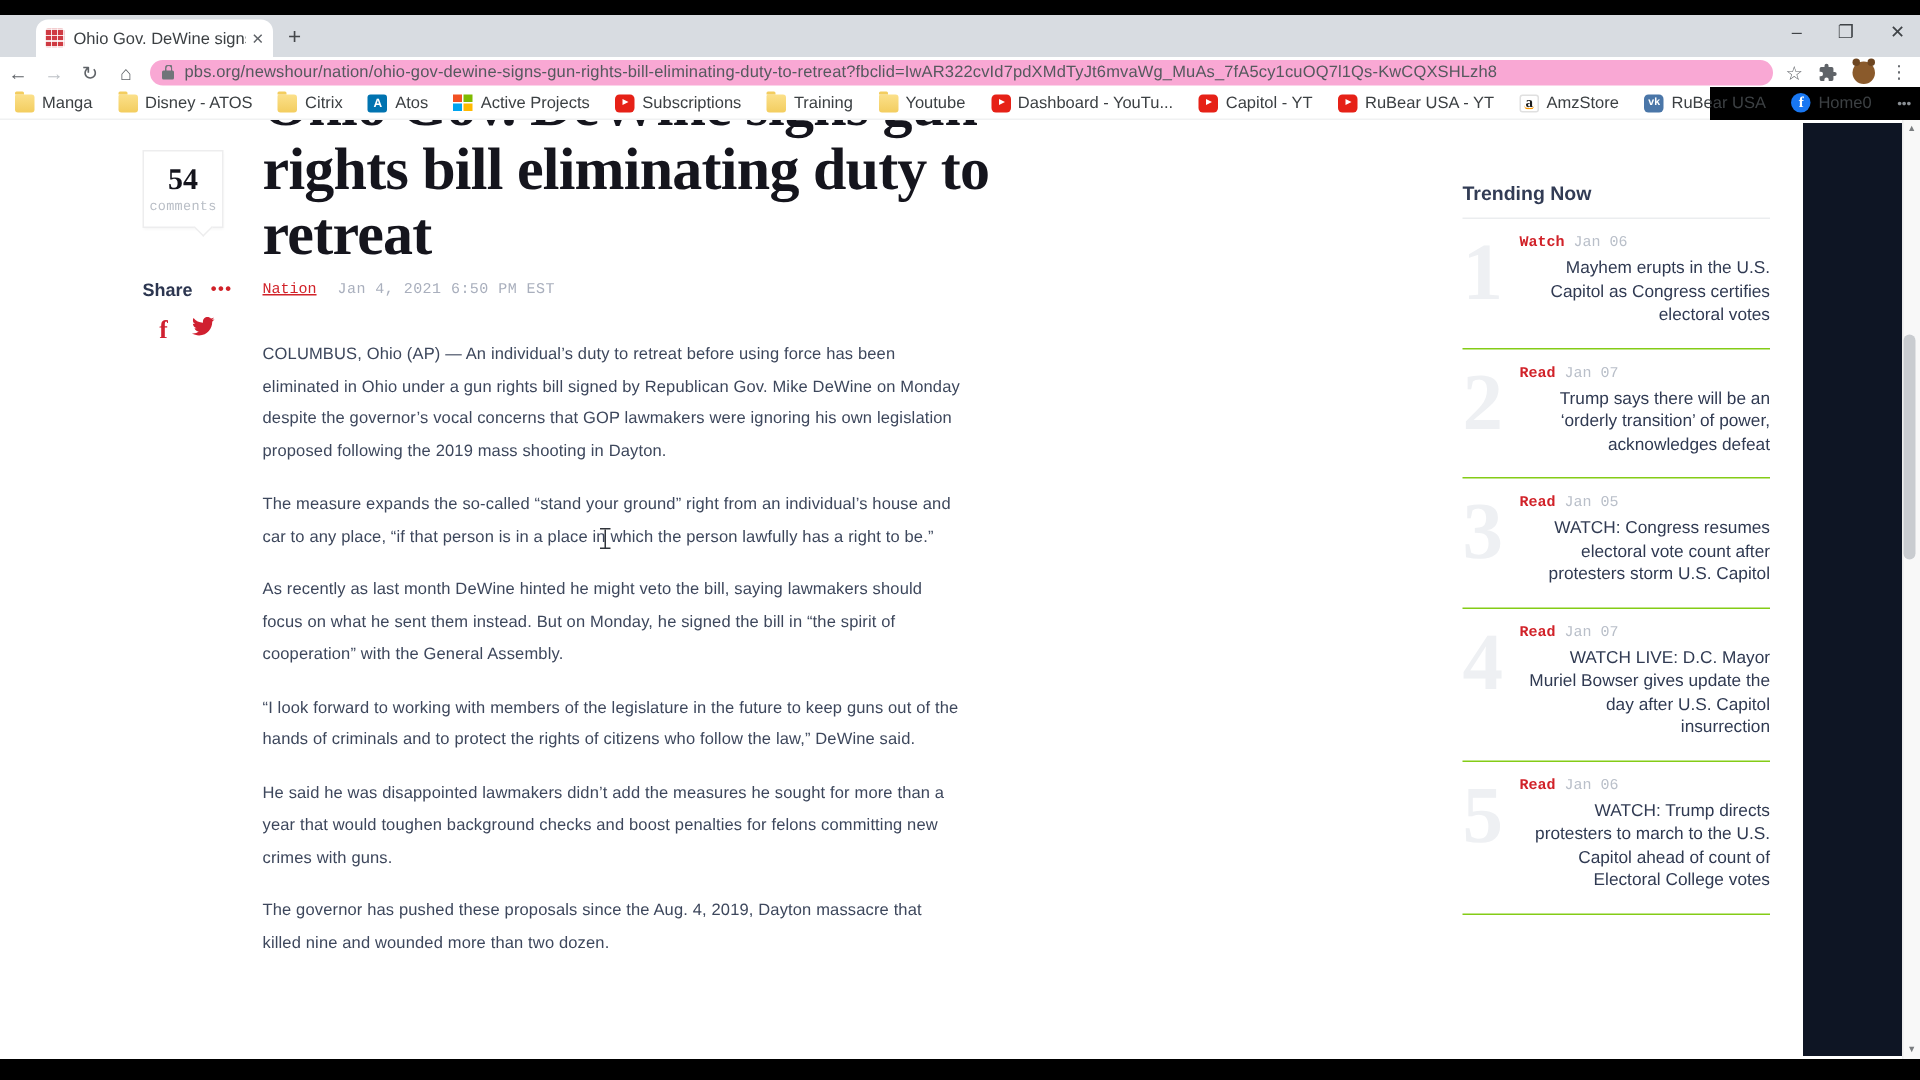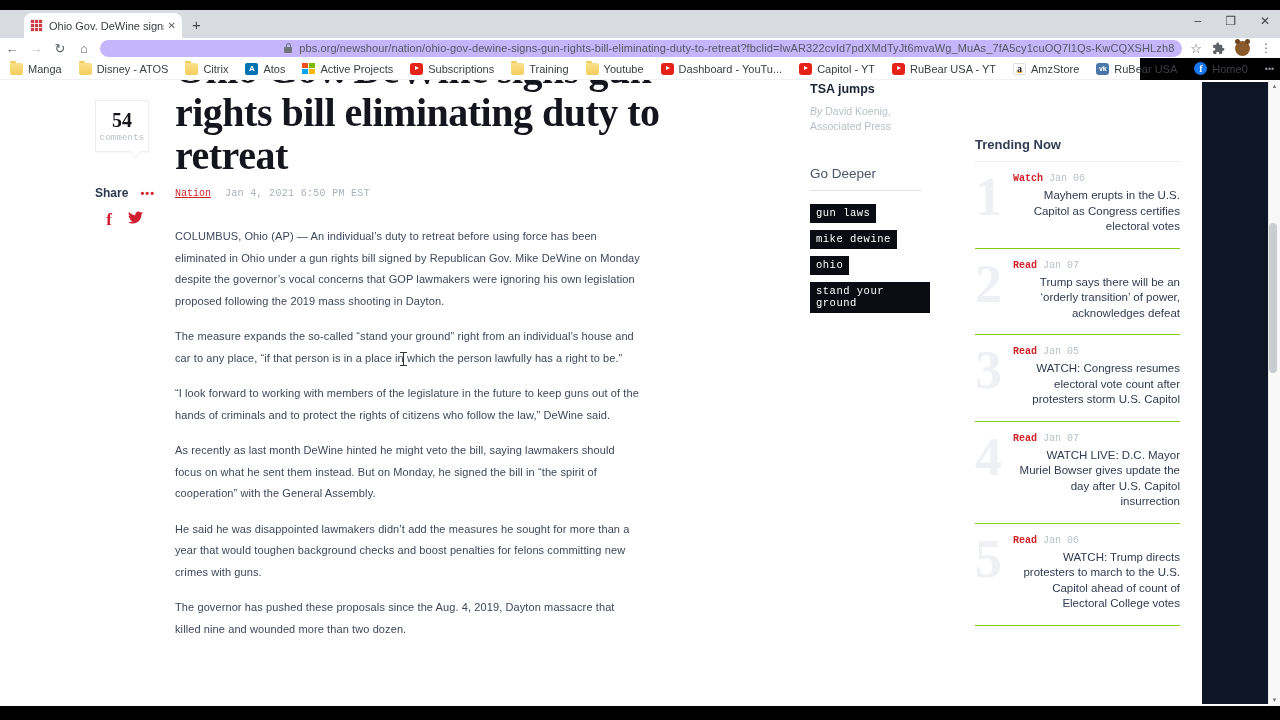--- a/index.html
+++ b/index.html
@@ -22,22 +22,22 @@
   .tab-close{font-size:10px;color:#5f6368;margin-left:4px;flex:0 0 auto;}
   .newtab{position:absolute;left:192px;top:6px;font-size:15px;color:#44474a;line-height:18px;}
   .winctl{position:absolute;right:10px;top:4px;display:flex;gap:24px;color:#3f4347;font-size:12px;}
   .winctl span{cursor:default;}
 
   
   .toolbar{position:absolute;left:0;top:38px;width:1280px;height:20px;background:#fff;
            display:flex;align-items:center;}
   .navico{color:#5f6368;font-size:13px;width:24px;text-align:center;}
   .navico.dis{color:#bdc1c6;}
-  .omnibox{height:17px;flex:1 1 auto;margin:0 8px 0 4px;border-radius:9px;background:#c4b5fd;
-           display:flex;align-items:center;padding:0 8px;justify-content:flex-end;}
+  .omnibox{height:17px;flex:1 1 auto;margin:0 8px 0 4px;border-radius:9px;background:#f9a8d4;
+           display:flex;align-items:center;padding:0 8px;}
   .lockwrap{width:8px;height:10px;position:relative;margin-right:7px;}
   .lock-body{position:absolute;left:0;top:4px;width:8px;height:6px;background:#717579;border-radius:1px;}
   .lock-arc{position:absolute;left:1.5px;top:0;width:5px;height:5px;border:1.3px solid #717579;
             border-bottom:none;border-radius:4px 4px 0 0;box-sizing:border-box;}
   .url{font-size:11px;color:#55595e;white-space:nowrap;overflow:hidden;letter-spacing:.1px;}
   .tb-right{display:flex;align-items:center;gap:10px;margin-right:8px;}
   .star{color:#5f6368;font-size:13px;}
   .avatar{width:15px;height:15px;border-radius:50%;background:#8a5a2b;position:relative;}
   .avatar::before,.avatar::after{content:"";position:absolute;top:-2px;width:5px;height:5px;
        border-radius:50%;background:#6d4520;}
@@ -106,21 +106,21 @@
   .midcol{position:absolute;left:810px;top:0;width:120px;}
   .teaser{font-size:12.5px;font-weight:bold;color:#1b2335;margin-top:2px;}
   .byline{margin-top:8px;font-size:10.5px;line-height:15px;color:#b9bec9;}
   .byline em{font-style:italic;margin-right:3px;}
   .godeeper{margin-top:32px;font-size:13.5px;color:#4a5468;padding-bottom:9px;border-bottom:1px solid #e3e5e8;width:112px;}
   .tags{margin-top:13px;}
   .tag{display:table;margin-bottom:7px;background:#0b0b13;color:#fff;
        font-family:"Liberation Mono",monospace;font-size:10.5px;letter-spacing:.5px;padding:3px 6px 4px;}
 
   
-  .trend{position:absolute;left:975px;top:57px;width:205px;}
+  .trend{position:absolute;left:975px;top:41px;width:205px;}
   .t-head{font-size:13px;font-weight:bold;color:#323c55;padding-bottom:9px;border-bottom:1px solid #ebedef;}
   .t-item{position:relative;padding:11px 0 13px 38px;border-bottom:1px solid #84cc16;box-sizing:border-box;}
   .t-num{position:absolute;left:0;top:8px;font:bold 54px/1 "Liberation Serif",serif;color:#eef0f3;}
   .t-label{font-family:"Liberation Mono",monospace;font-size:10px;}
   .t-label .act{color:#d12229;font-weight:bold;margin-right:6px;}
   .t-label .dte{color:#b9bfc9;}
   .t-title{margin-top:4px;font-size:11.5px;line-height:15.5px;font-weight:normal;color:#303a52;text-align:right;}
 
   
   .ad{position:absolute;left:1202px;top:2px;width:66px;height:622px;background:#0e1524;}
@@ -258,37 +258,26 @@
 
   <h1 class="headline" style="margin:0;">Ohio Gov. DeWine signs gun
 rights bill eliminating duty to
 retreat</h1>
   <div class="meta">
     <span class="sec">Nation</span><span class="dt">Jan 4, 2021 6:50 PM EST</span>
   </div>
   <div class="body-col">
     <p>COLUMBUS, Ohio (AP) — An individual’s duty to retreat before using force has been eliminated in Ohio under a gun rights bill signed by Republican Gov. Mike DeWine on Monday despite the governor’s vocal concerns that GOP lawmakers were ignoring his own legislation proposed following the 2019 mass shooting in Dayton.</p>
     <p>The measure expands the so-called “stand your ground” right from an individual’s house and car to any place, “if that person is in a place in which the person lawfully has a right to be.”</p>
+    <p>As recently as last month DeWine hinted he might veto the bill, saying lawmakers should focus on what he sent them instead. But on Monday, he signed the bill in “the spirit of cooperation” with the General Assembly.</p>
     <p>“I look forward to working with members of the legislature in the future to keep guns out of the hands of criminals and to protect the rights of citizens who follow the law,” DeWine said.</p>
-    <p>As recently as last month DeWine hinted he might veto the bill, saying lawmakers should focus on what he sent them instead. But on Monday, he signed the bill in “the spirit of cooperation” with the General Assembly.</p>
     <p>He said he was disappointed lawmakers didn’t add the measures he sought for more than a year that would toughen background checks and boost penalties for felons committing new crimes with guns.</p>
     <p>The governor has pushed these proposals since the Aug. 4, 2019, Dayton massacre that killed nine and wounded more than two dozen.</p>
   </div>
 
-  <div class="midcol">
-    <div class="teaser">TSA jumps</div>
-    <div class="byline"><em>By</em><span>David Koenig, Associated Press</span></div>
-    <div class="godeeper">Go Deeper</div>
-    <div class="tags">
-      <span class="tag">gun laws</span>
-      <span class="tag">mike dewine</span>
-      <span class="tag">ohio</span>
-      <span class="tag">stand your ground</span>
-    </div>
-  </div>
 
   <div class="trend">
     <div class="t-head">Trending Now</div>
 
     <div class="t-item">
       <span class="t-num">1</span>
       <div class="t-label"><span class="act">Watch</span><span class="dte">Jan 06</span></div>
       <div class="t-title">Mayhem erupts in the U.S. Capitol as Congress certifies electoral votes</div>
     </div>
     <div class="t-item">

